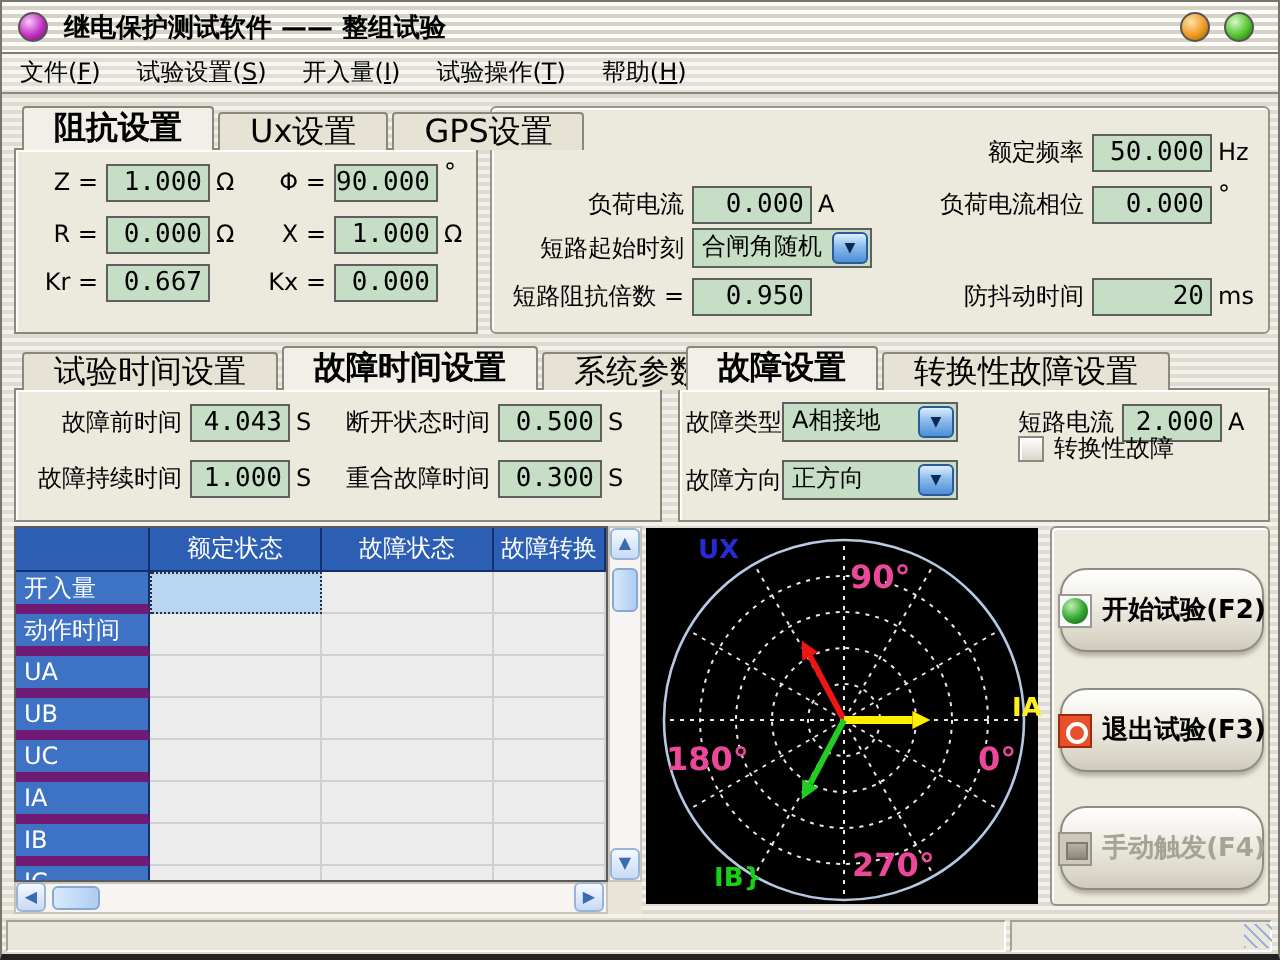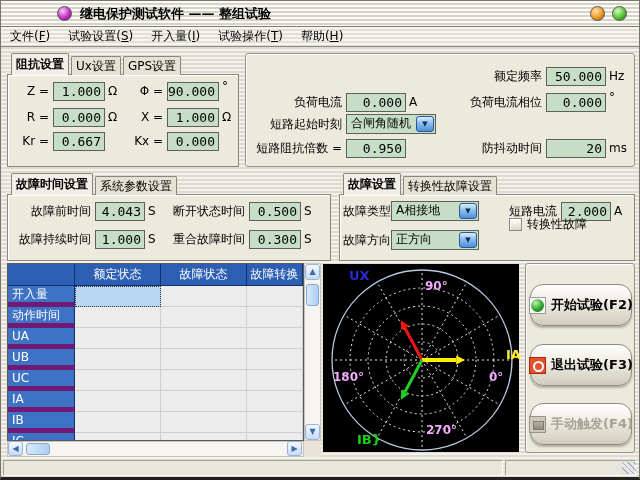--- a/index.html
+++ b/index.html
@@ -4,35 +4,35 @@
 <style>
   html,body{margin:0;padding:0;background:#c0c0c0;}
   *{box-sizing:border-box;}
   #window{position:relative;width:640px;height:480px;overflow:hidden;
     font-family:"DejaVu Sans",sans-serif;color:#000;
     border:1px solid #76766e;border-bottom:3px solid #22221e;
     background:repeating-linear-gradient(180deg,#f2f1ec 0 2px,#dedacf 2px 4px);}
   
   #titlebar{position:absolute;left:0;top:0;width:100%;height:26px;
     background:repeating-linear-gradient(180deg,#fbfbf8 0 2px,#d6d2c6 2px 4px);
-    border-bottom:1px solid #7c7c72;display:flex;align-items:center;padding-left:48px;}
+    border-bottom:1px solid #7c7c72;display:flex;align-items:center;}
   .orb{width:15px;height:15px;border-radius:50%;display:inline-block;border:1px solid #555;}
   .orb-app{margin-left:8px;background:radial-gradient(circle at 35% 30%,#f8c8f8,#c431c4 55%,#6d0d6d);}
   .orb-min{position:absolute;right:34px;background:radial-gradient(circle at 35% 30%,#ffe2a8,#f09a24 55%,#9a5a00);}
   .orb-close{position:absolute;right:12px;background:radial-gradient(circle at 35% 30%,#d6f8c8,#55c42e 55%,#156d0d);}
   #title-text{margin-left:8px;font-size:13px;font-weight:bold;white-space:nowrap;}
   
   #menu-bar{position:absolute;left:0;top:26px;width:100%;height:20px;
     background:repeating-linear-gradient(180deg,#f6f5f1 0 2px,#e2dfd5 2px 4px);
     border-bottom:1px solid #8a8a80;display:flex;align-items:center;font-size:12px;}
   .menu-item{padding:0 9px;white-space:nowrap;}
   
   .tabctl{position:absolute;}
   .tabbar{position:absolute;left:4px;top:0;height:22px;display:flex;align-items:flex-end;z-index:2;}
-  .tab{height:19px;padding:0 4px;margin-right:2px;font-size:12px;display:flex;align-items:center;
+  .tab{height:19px;padding:0 15px;margin-right:2px;font-size:16px;display:flex;align-items:center;
     background:#e6e2d4;border:1px solid #8a887c;border-bottom:none;border-radius:2px 2px 0 0;white-space:nowrap;}
   .tab.active{height:22px;font-weight:bold;background:#f1efe7;}
   .tabpanel{position:absolute;left:0;right:0;top:21px;bottom:0;background:#ece9dd;
     border:1px solid #8a887c;box-shadow:inset 1px 1px 0 #fff;z-index:1;}
   .gbox{position:absolute;background:#ece9dd;border:1px solid #98948a;
     box-shadow:inset 1px 1px 0 #fff;border-radius:3px;}
   
   .frow{position:absolute;height:20px;display:flex;align-items:center;font-size:12px;z-index:3;}
   .flabel{text-align:right;white-space:nowrap;margin-right:4px;}
   .fbox{height:19px;width:52px;background:#c6dec6;border:1px solid #5f5f5f;
@@ -66,21 +66,21 @@
     background:linear-gradient(180deg,#f4f9fe,#c8daf4);display:flex;align-items:center;justify-content:center;
     color:#3a6ab0;font-size:8px;line-height:1;}
   .sthumb{position:absolute;border:1px solid #88a8d4;border-radius:3px;
     background:linear-gradient(90deg,#d8e8fa,#aecdf2);}
   #vscroll{position:absolute;left:297px;top:0;width:17px;height:178px;background:#f6f5f1;border:1px solid #c8c4b8;}
   #hscroll{position:absolute;left:0;top:178px;width:297px;height:16px;background:#f6f5f1;border:1px solid #c8c4b8;}
   #scroll-corner{position:absolute;left:297px;top:178px;width:17px;height:16px;background:#e8e4d6;}
   
   #polar{position:absolute;left:322px;top:263px;width:196px;height:188px;background:#000;}
   .ph-label{position:absolute;font-weight:bold;font-size:13px;white-space:nowrap;}
-  .ph-white{color:#f0abfc;font-size:12px;}
+  .ph-white{color:#ec4899;font-size:16px;}
   .lb-ux{color:#2a2ad4;}.lb-ia{color:#ffee22;}.lb-ib{color:#18d018;}
   
   .xbtn{position:absolute;left:4px;width:102px;height:42px;border-radius:13px;cursor:default;
     background:linear-gradient(180deg,#ffffff,#f0ede4 40%,#d9d5c7 85%,#cfcabb);
     border:1px solid #8d8c80;box-shadow:0 2px 2px rgba(110,105,90,.45),inset 0 1px 0 #fff;
     display:flex;align-items:center;justify-content:center;font-size:13px;font-weight:600;white-space:nowrap;}
   .xbtn.disabled{color:#a6a294;}
   .bicon{width:17px;height:17px;margin:0 5px 0 0;position:relative;flex:none;}
   .bicon-start{background:#fafafa;border:1px solid #999;}
   .bicon-start::after{content:"";position:absolute;left:1px;top:1px;width:13px;height:13px;border-radius:50%;
@@ -186,20 +186,21 @@
       </div>
     <div class="frow" style="left:208px;top:84px">
         <span class="flabel" style="width:88px">防抖动时间</span>
         <span class="fbox" style="width:60px">20</span>
         <span class="funit">ms</span>
       </div>
   </div>
 
   <div class="tabctl" style="left:6px;top:172px;width:324px;height:88px">
     <div class="tabbar">
+        <div class="tab">试验时间设置</div>
         <div class="tab active">故障时间设置</div>
         <div class="tab">系统参数设置</div>
       </div>
     <div class="tabpanel"></div>
     <div class="frow" style="left:8px;top:28px">
         <span class="flabel" style="width:76px">故障前时间</span>
         <span class="fbox" style="width:50px">4.043</span>
         <span class="funit">S</span>
       </div>
     <div class="frow" style="left:150px;top:28px">

